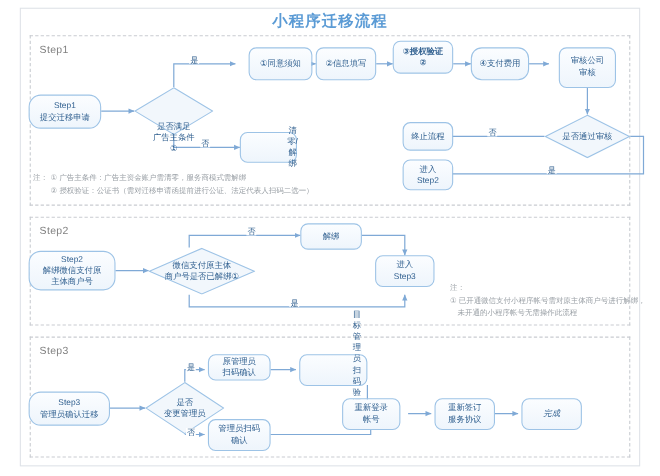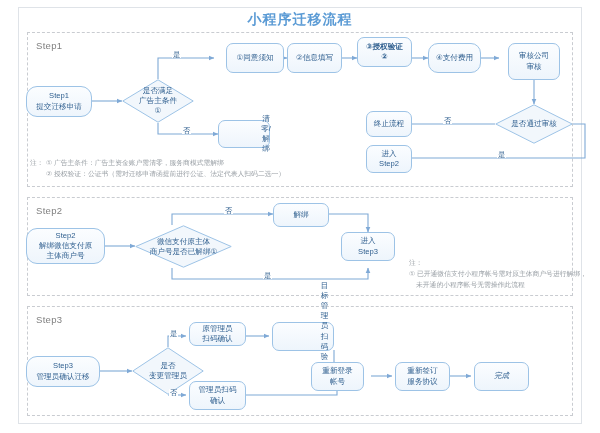--- a/index.html
+++ b/index.html
@@ -140,21 +140,21 @@
 
   <div class="node pill" style="left:26px;top:86px;width:66px;height:31px;">
     <span style="white-space:pre-line;">Step1
 提交迁移申请</span>
   </div>
 
   <div class="diamond" style="left:122px;top:79px;width:72px;height:44px;">
     <svg class="dshape" viewBox="0 0 72 44" xmlns="http://www.w3.org/2000/svg">
       <polygon points="36,0.8 71.2,22 36,43.2 0.8,22" fill="#f2f7fc" stroke="#9dc3e6" stroke-width="1"></polygon>
     </svg>
-    <div class="dtext" style="white-space:pre-line;">是否满足
+    <div class="dtext" style="white-space:pre-line;margin-top:24px;">是否满足
 广告主条件
 ①</div>
   </div>
 
   <div class="edge-label" style="left:172px;top:51px;">是</div>
   <div class="edge-label" style="left:182px;top:127px;">否</div>
 
   <div class="node" style="left:214px;top:43px;width:58px;height:30px;margin-left:12px;">
     <span style="white-space:pre-line;">①同意须知</span>
   </div>

